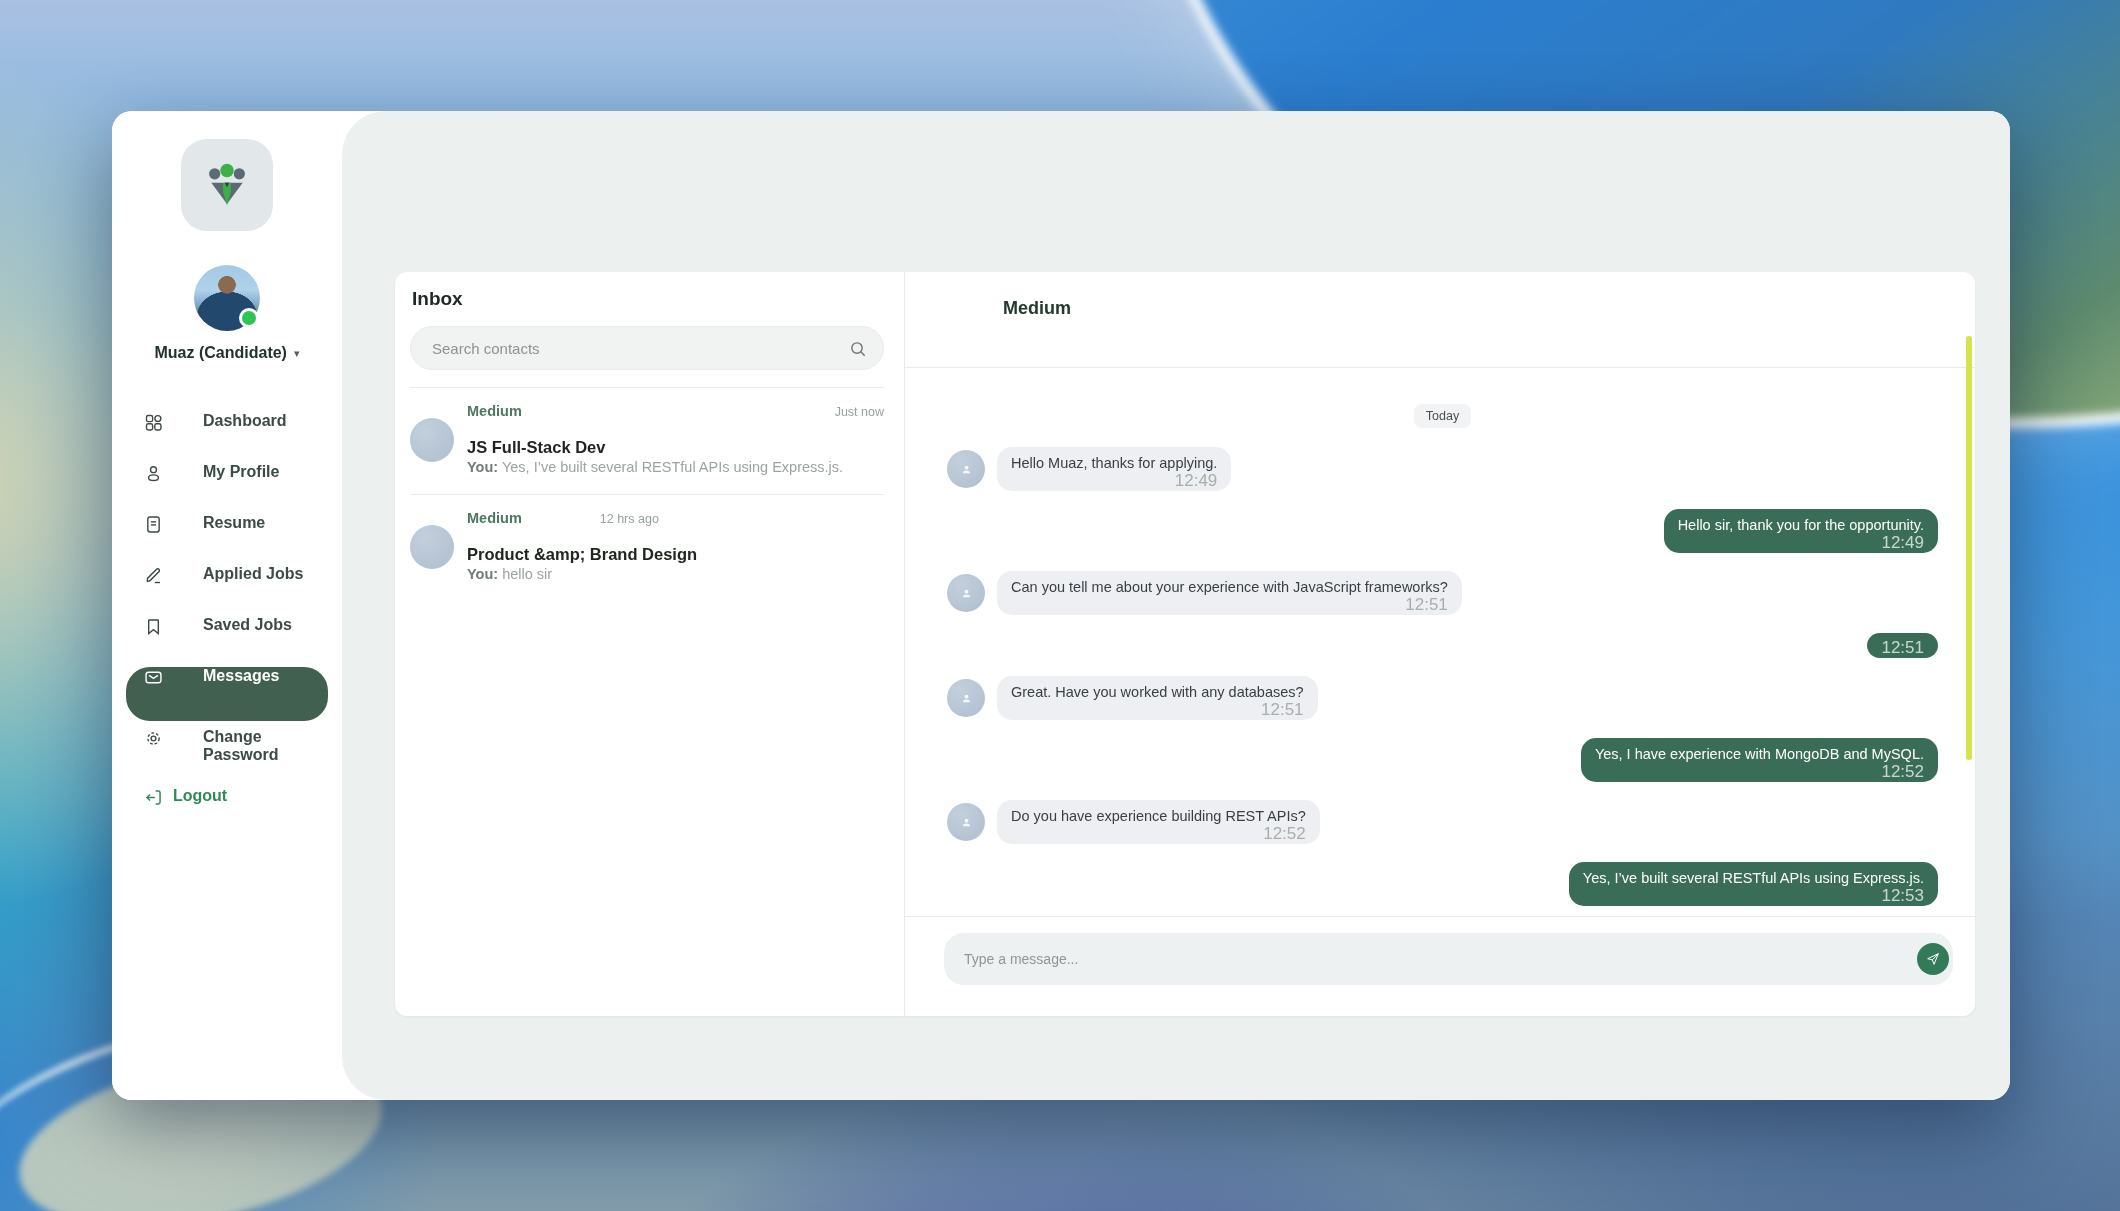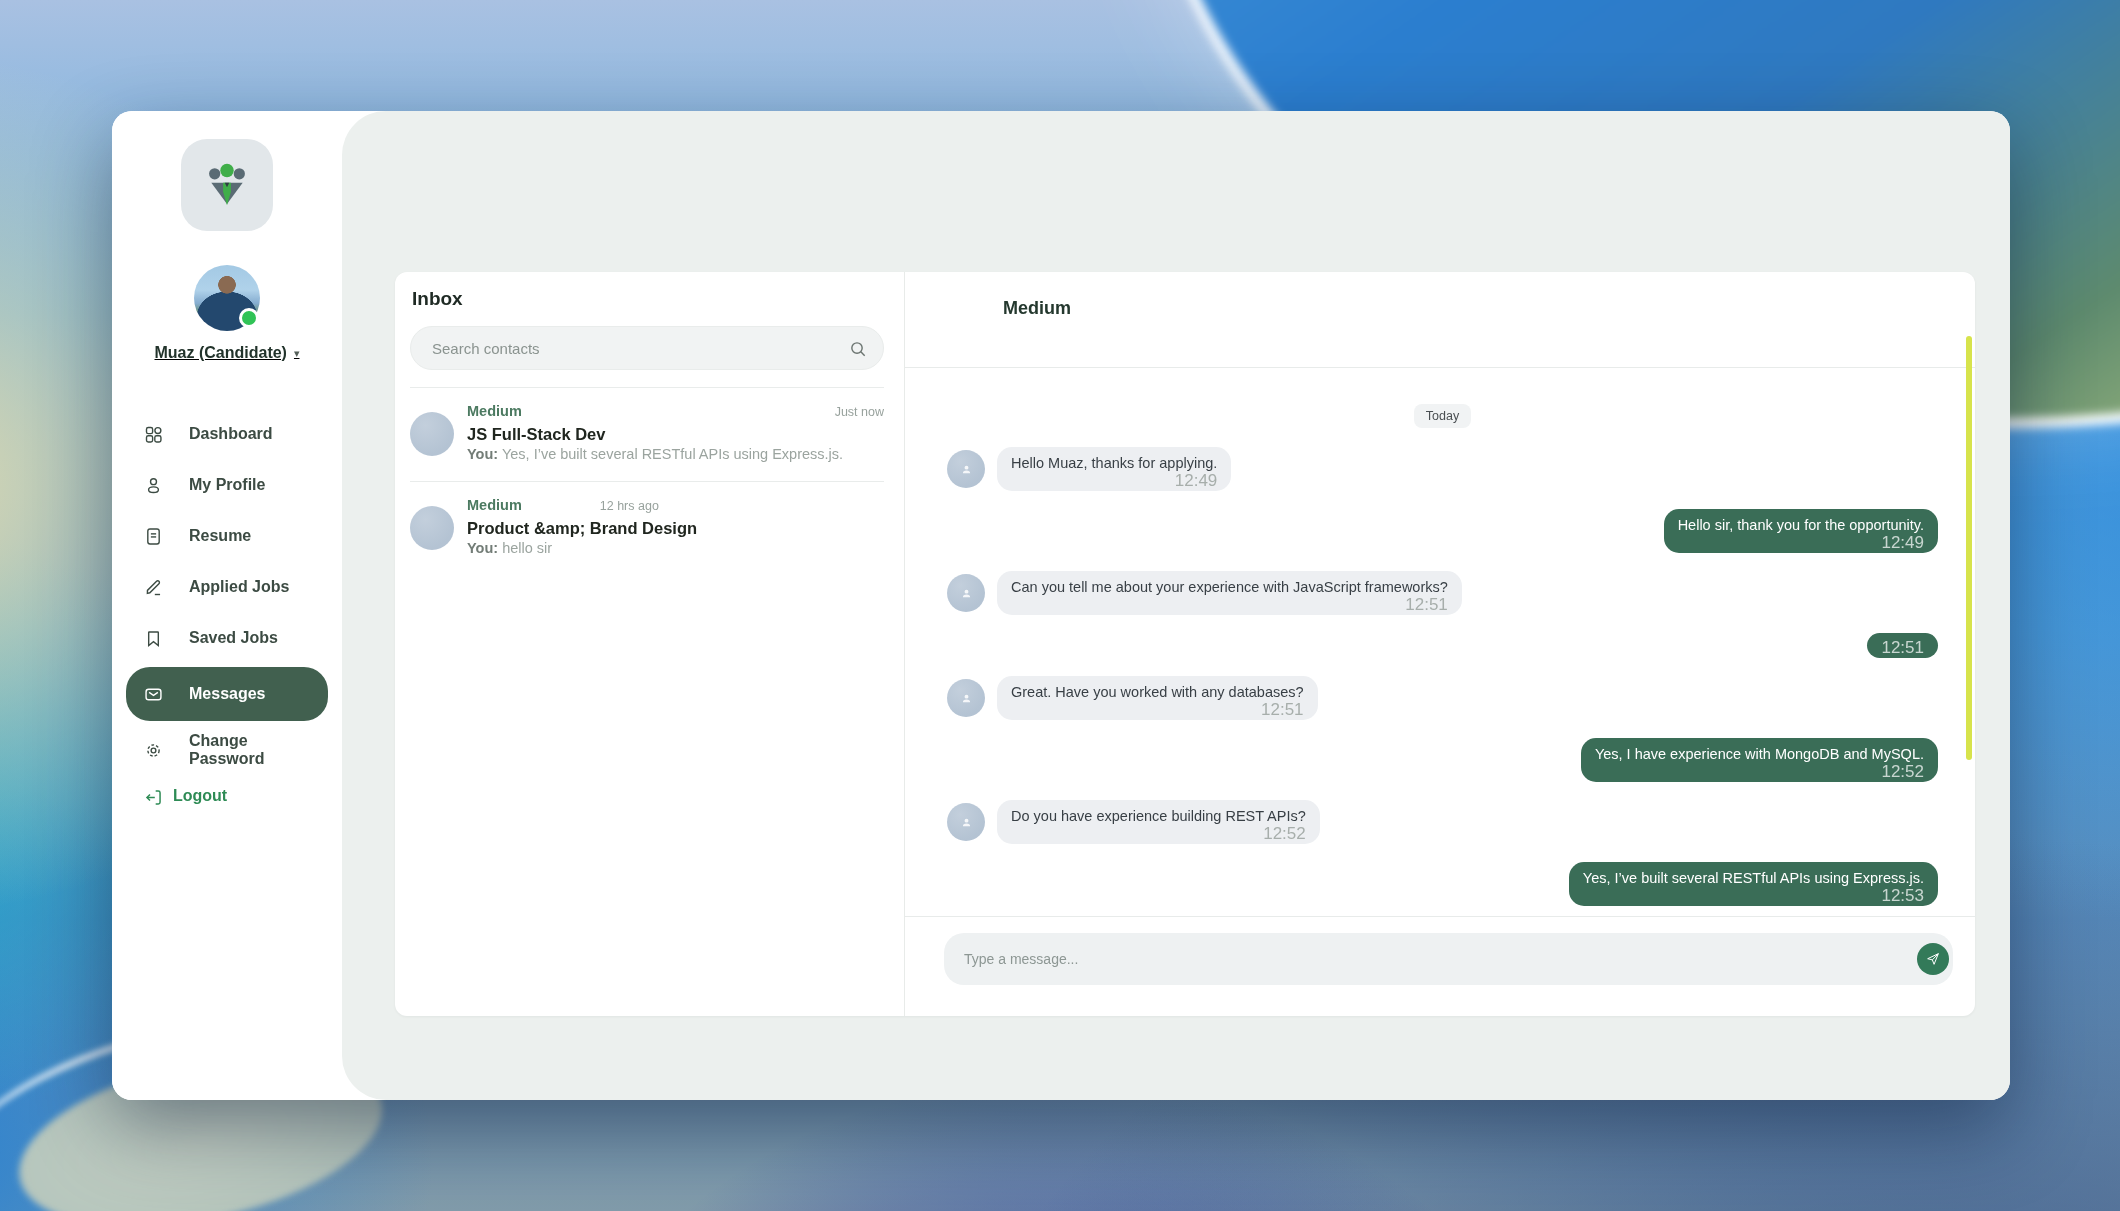--- a/index.html
+++ b/index.html
@@ -29,35 +29,35 @@
 
   
   .window{position:absolute;left:112px;top:111px;width:1898px;height:989px;
     background:#fff;border-radius:20px;overflow:hidden;
     box-shadow:0 30px 80px rgba(8,22,50,.45);}
 
   
   .sidebar{position:absolute;left:0;top:0;width:230px;height:100%;background:#fff;}
   .logo{width:92px;height:92px;border-radius:26px;background:#e2e7ea;
     margin:28px auto 0;display:flex;align-items:center;justify-content:center;}
-  .profile{margin-top:34px;text-align:left;text-decoration:underline;}
+  .profile{margin-top:34px;text-align:left;}
   .avatar{position:relative;width:66px;height:66px;border-radius:50%;margin:0 auto;
     background:
       radial-gradient(circle at 50% 30%, #8a6a52 0 15%, transparent 16%),
       radial-gradient(ellipse 46% 38% at 50% 78%, #23486e 0 98%, transparent 100%),
       linear-gradient(180deg,#a3c9e4 0%,#b0d2ea 38%,#86add0 58%,#5b8660 76%,#436f4c 100%);
     overflow:visible;}
   .status-dot{position:absolute;right:1px;bottom:3px;width:14px;height:14px;border-radius:50%;
     background:#30c356;border:3px solid #fff;}
   .user-menu{margin-top:13px;font-size:16px;font-weight:700;color:#22332b;cursor:pointer;
     display:flex;align-items:center;justify-content:center;gap:7px;}
   .caret{font-size:11px;color:#55605a;}
   nav{display:block;margin-top:50px;}
   .nav-item{height:44px;margin:7px 14px;padding:0 17px;border-radius:24px;
-    display:flex;align-items:center;gap:25px;color:#3c4b43;font-size:16px;font-weight:600;cursor:pointer;}
+    display:flex;align-items:flex-start;gap:39px;color:#3c4b43;font-size:16px;font-weight:600;cursor:pointer;}
   .nav-item svg{width:21px;height:21px;stroke:#3c4b43;fill:none;stroke-width:1.6;flex:0 0 21px;}
   .nav-item.active{background:#41604f;color:#fff;height:54px;margin:5px 14px;}
   .nav-item.active svg{stroke:#fff;}
   .logout{margin:15px 14px 0;padding:0 17px;height:44px;display:flex;gap:9px;
     color:#2e8b55;font-size:16px;font-weight:700;cursor:pointer;}
   .logout svg{width:21px;height:21px;stroke:#2e8b55;fill:none;stroke-width:1.7;}
 
   
   .content{position:absolute;left:230px;top:0;right:0;bottom:0;background:#ecf0ee;
     border-radius:44px 0 0 44px;}
@@ -76,21 +76,21 @@
   .search svg{position:absolute;right:15px;top:12px;width:20px;height:20px;stroke:#6b7470;fill:none;stroke-width:1.7;}
   .conv-list{margin-top:17px;}
   .conv{display:flex;gap:13px;padding:15px 0 17px;border-top:1px solid #e9eceb;cursor:pointer;align-items:center;}
   .conv-avatar{width:44px;height:44px;border-radius:50%;flex:0 0 44px;
     background:radial-gradient(circle at 35% 30%, #c3cfdc, #b4c3d3 70%);}
   .conv-body{flex:1;min-width:0;}
   .conv-top{display:flex;justify-content:space-between;align-items:baseline;}
   .conv-top.near{justify-content:flex-start;gap:78px;}
   .conv-company{font-size:14.5px;font-weight:700;color:#4c7a61;}
   .conv-time{font-size:12.5px;color:#98a29d;}
-  .conv-title{margin-top:6px;font-size:16.5px;font-weight:700;color:#20261f;}
+  .conv-title{margin-top:19px;font-size:16.5px;font-weight:700;color:#20261f;}
   .conv-preview{margin-top:0;font-size:14.5px;line-height:20px;color:#9ba49f;max-width:395px;}
   .conv-preview b{font-weight:700;color:#737d77;}
 
   
   .chat{position:relative;flex:1;min-width:0;}
   .chat-header{height:96px;border-bottom:1px solid #e8ebea;box-sizing:border-box;padding:26px 0 0 98px;}
   .chat-company{font-size:18px;font-weight:700;color:#24382e;}
   .chat-sub{margin-top:7px;font-size:15px;color:#9aa5a1;}
   .messages{position:absolute;left:0;top:97px;width:100%;height:545px;overflow:hidden;
     box-sizing:border-box;padding:0 37px 0 42px;display:flex;flex-direction:column;gap:18px;}

